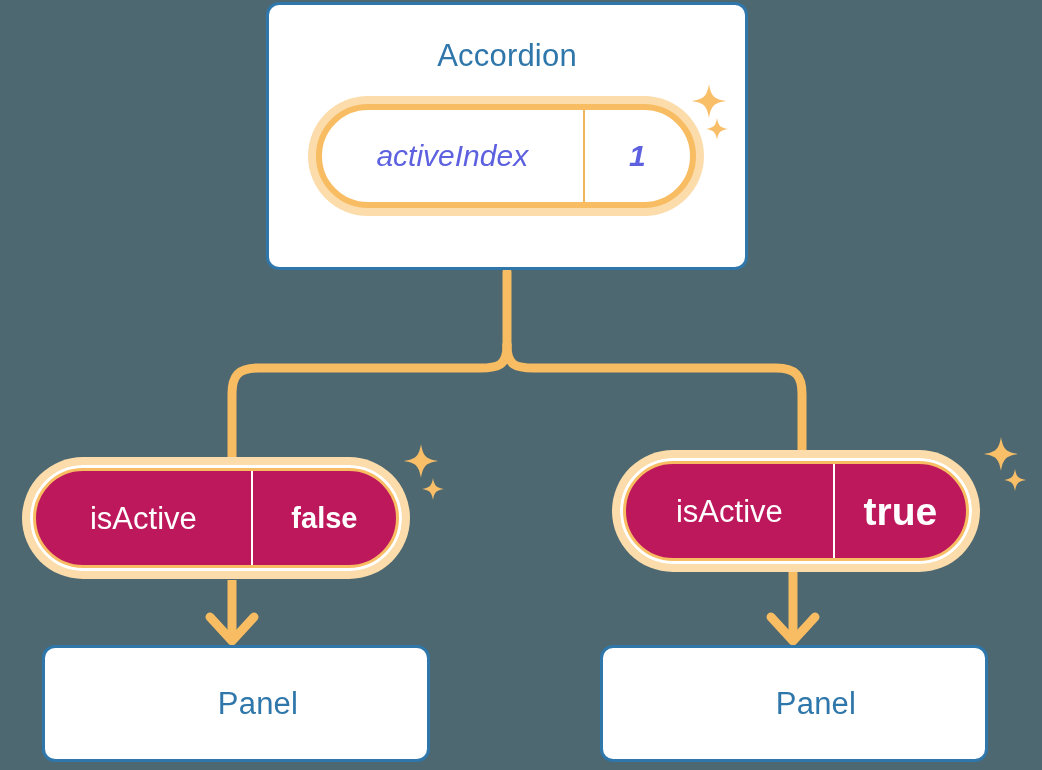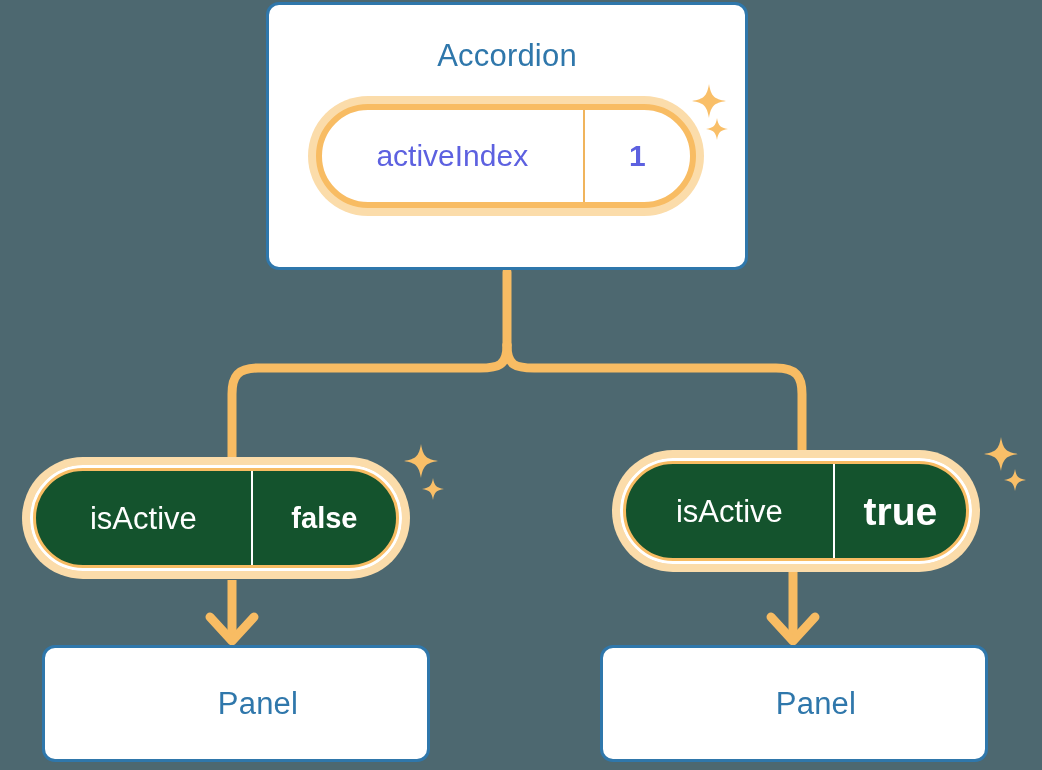--- a/index.html
+++ b/index.html
@@ -89,28 +89,28 @@
     line-height: 1;
   }
   .pill-key { font-weight: 400; }
   .pill-val { font-weight: 700; }
 
   
   .pill-light {
     background: #ffffff;
   }
   .pill-light .pill-key,
-  .pill-light .pill-val { color: #5d61e0; }
+  .pill-light .pill-val { color: #5d61e0; font-style: italic; }
   .pill-light .pill-val {
     border-left: 2px solid #f0b45c;
   }
 
   
   .pill-solid {
-    background: #14532d;
+    background: #be185d;
     outline: 3px solid #ffffff;
     outline-offset: -3px;
   }
   .pill-solid .pill-key,
   .pill-solid .pill-val { color: #ffffff; }
   .pill-solid .pill-val {
     border-left: 2px solid #ffffff;
   }
 
   #pill-activeindex {

